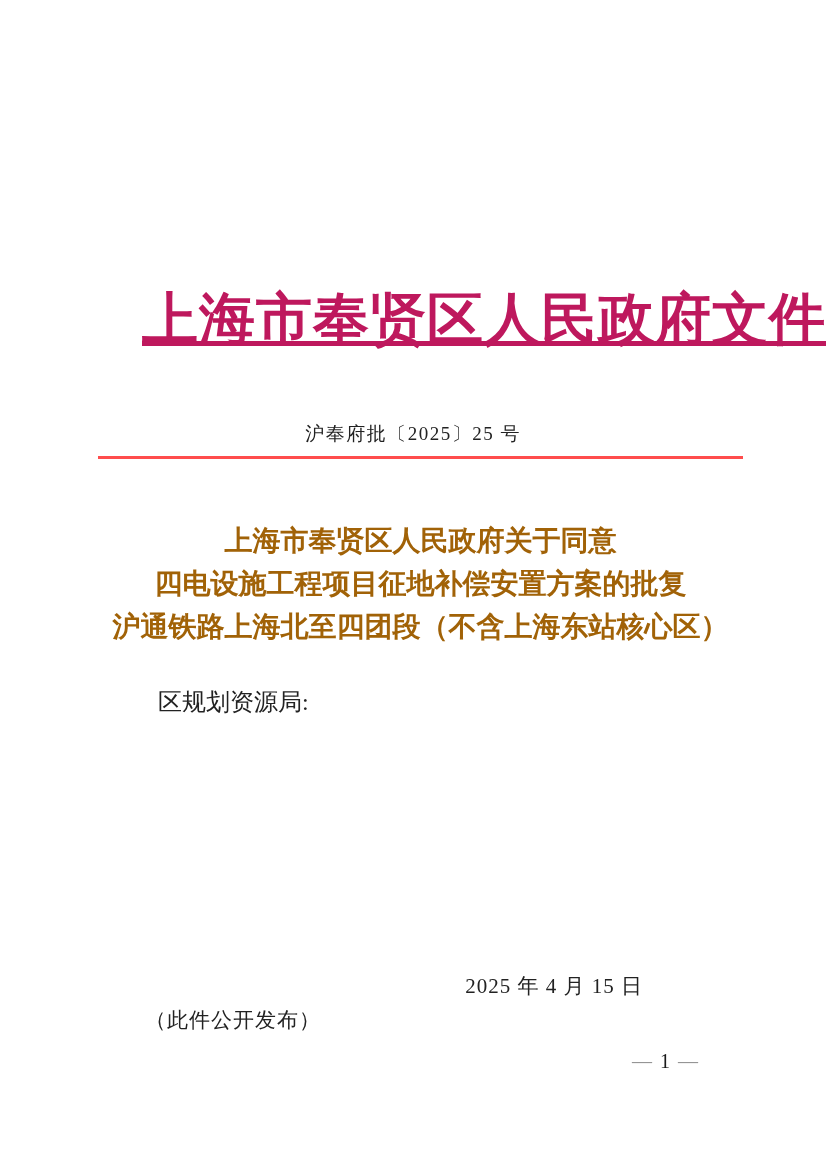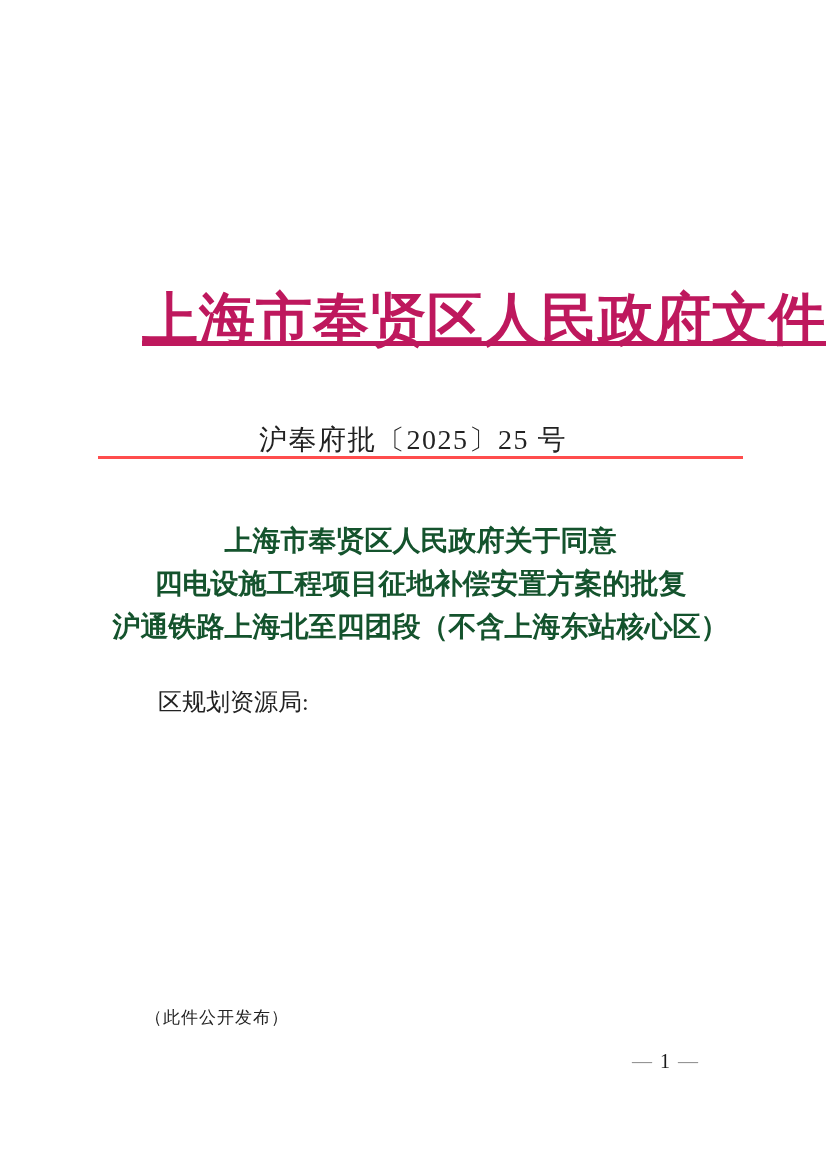--- a/index.html
+++ b/index.html
@@ -31,42 +31,42 @@
     letter-spacing: 1px;
     white-space: nowrap;
     text-decoration: underline;
   }
   .doc-number {
     position: absolute;
     top: 421px;
     left: 0;
     width: 100%;
     text-align: center;
-    font-size: 28px;
+    font-size: 19px;
     letter-spacing: 1.5px;
     color: #222222;
   }
   .red-line {
     position: absolute;
     top: 456px;
     left: 98px;
     width: 645px;
     height: 3px;
     background: #ff4d4d;
   }
   .doc-title {
     position: absolute;
     top: 519px;
     left: 98px;
     width: 645px;
     text-align: center;
     font-weight: 700;
     font-size: 28px;
     line-height: 43px;
-    color: #14532d;
+    color: #a16207;
   }
   .doc-title div { white-space: nowrap; }
   .body-block {
     position: absolute;
     top: 681px;
     left: 110px;
     width: 622px;
     font-size: 24px;
     line-height: 42px;
     color: #222222;
@@ -90,21 +90,21 @@
     text-align: right;
     font-size: 21px;
     letter-spacing: 1px;
     color: #222222;
     width: 545px;
   }
   .publish-note {
     position: absolute;
     top: 1006px;
     left: 145px;
-    font-size: 17px;
+    font-size: 21px;
     letter-spacing: 1px;
     color: #222222;
   }
   .page-number {
     position: absolute;
     top: 1050px;
     right: 120px;
     font-size: 20px;
     color: #1a1a1a;
   }
@@ -127,20 +127,21 @@
   <div class="doc-title">
     <div>上海市奉贤区人民政府关于同意</div>
     <div>四电设施工程项目征地补偿安置方案的批复</div>
     <div>沪通铁路上海北至四团段（不含上海东站核心区）</div>
   </div>
 
   <div class="body-block">
     <p class="salutation">区规划资源局:</p>
   </div>
 
+  <div class="issue-date">2025 年 4 月 15 日</div>
 
   <div class="publish-note">（此件公开发布）</div>
 
   <div class="page-number">
     <span class="dash">—</span><span>1</span><span class="dash">—</span>
   </div>
 
 </div>
 
 </body></html>

